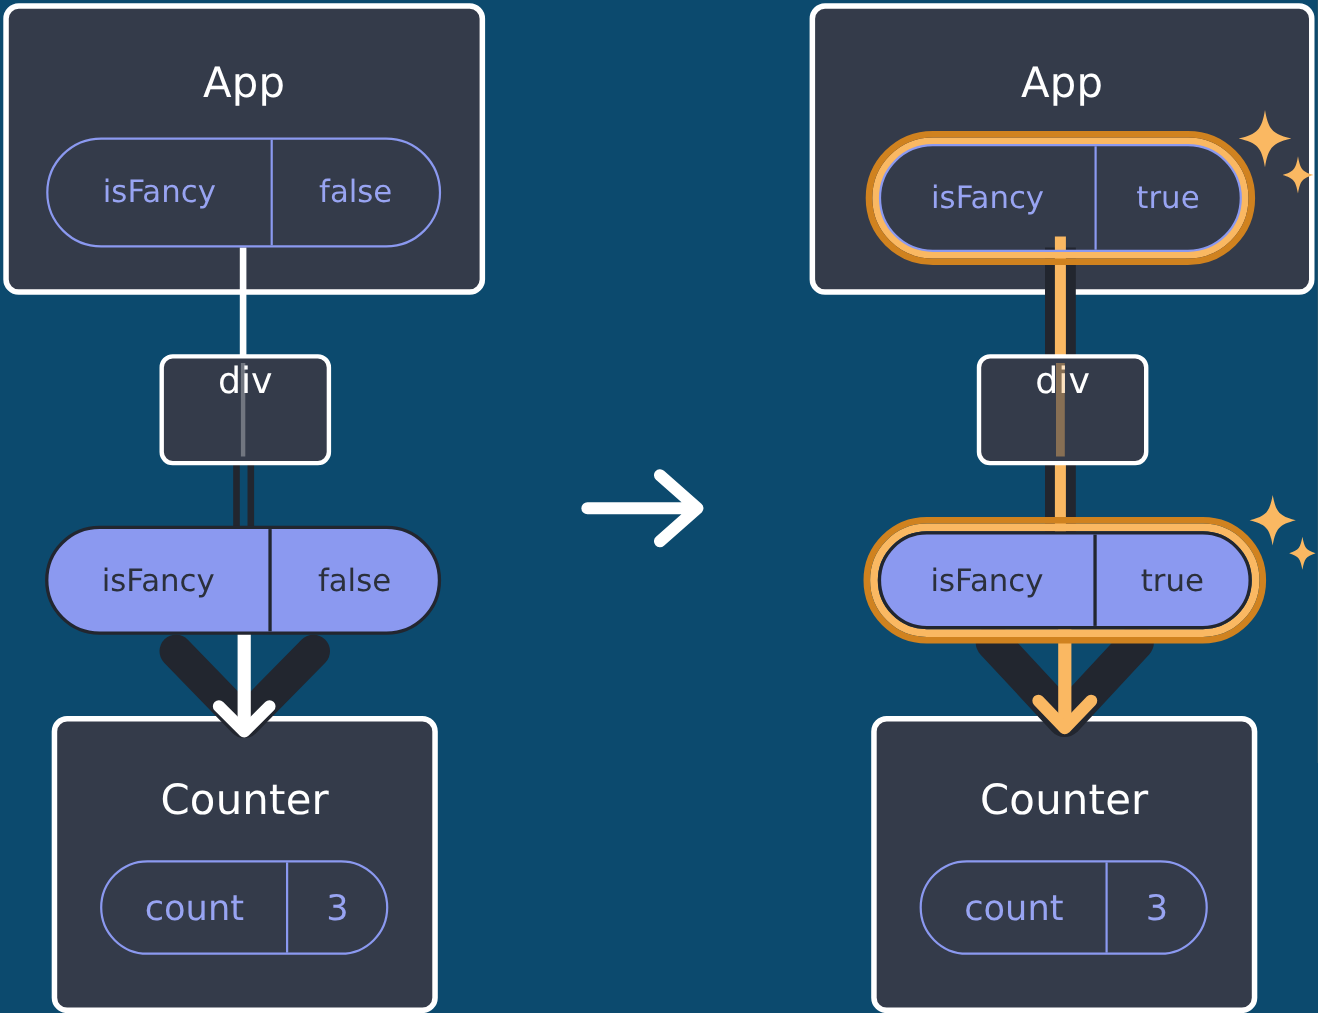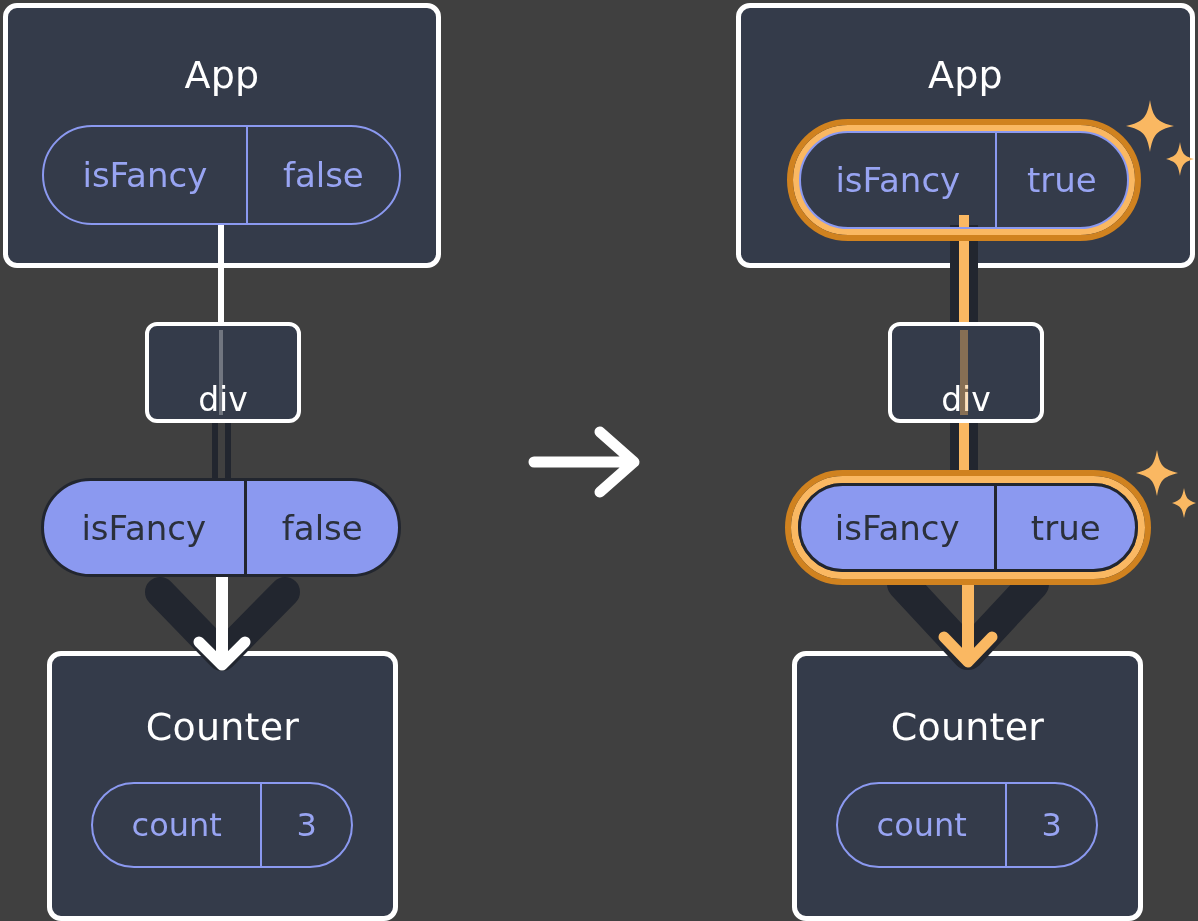--- a/index.html
+++ b/index.html
@@ -4,21 +4,21 @@
 <title>React state diagram</title>
 <style>
   html,body{margin:0;padding:0;background:#4C646B;}
   body{
     font-family:"DejaVu Sans","Liberation Sans",sans-serif;
     -webkit-font-smoothing:antialiased;
   }
   #stage{
     position:relative;
     width:1198px;height:921px;
-    background:#404040;
+    background:#0c4a6e;
     overflow:hidden;
   }
   
   .panel{
     position:absolute;
     background:#343B4A;
     border:5px solid #FFFFFF;
     border-radius:14px;
     box-sizing:border-box;
   }
@@ -31,21 +31,21 @@
     font-weight:400;
     letter-spacing:.2px;
     line-height:1;
   }
   .node-box{
     position:absolute;
     background:#343B4A;
     border:4px solid #FFFFFF;
     border-radius:12px;
     box-sizing:border-box;
-    display:flex;align-items:flex-end;justify-content:center;
+    display:flex;align-items:flex-start;justify-content:center;
     color:#FFFFFF;
     font-size:33px;
     z-index:6;
   }
   
   .pill{
     position:absolute;
     box-sizing:border-box;
     display:flex;
     align-items:stretch;
@@ -62,21 +62,21 @@
   .pill-filled{
     background:#8B99F0;
     border:3px solid #22262F;
   }
   .pill-filled .pill-key,
   .pill-filled .pill-val{ color:#2B303B; }
   .pill-filled .pill-key{ border-right:3px solid #22262F; }
 
   .pill-key,.pill-val{
     display:flex;align-items:center;justify-content:center;
-    font-size:34px;
+    font-size:28px;
     line-height:1;
     box-sizing:border-box;
     white-space:nowrap;
   }
   .pill-val.bold{ font-weight:400; }
 
   
   .ring{
     position:absolute;
     border-radius:999px;

